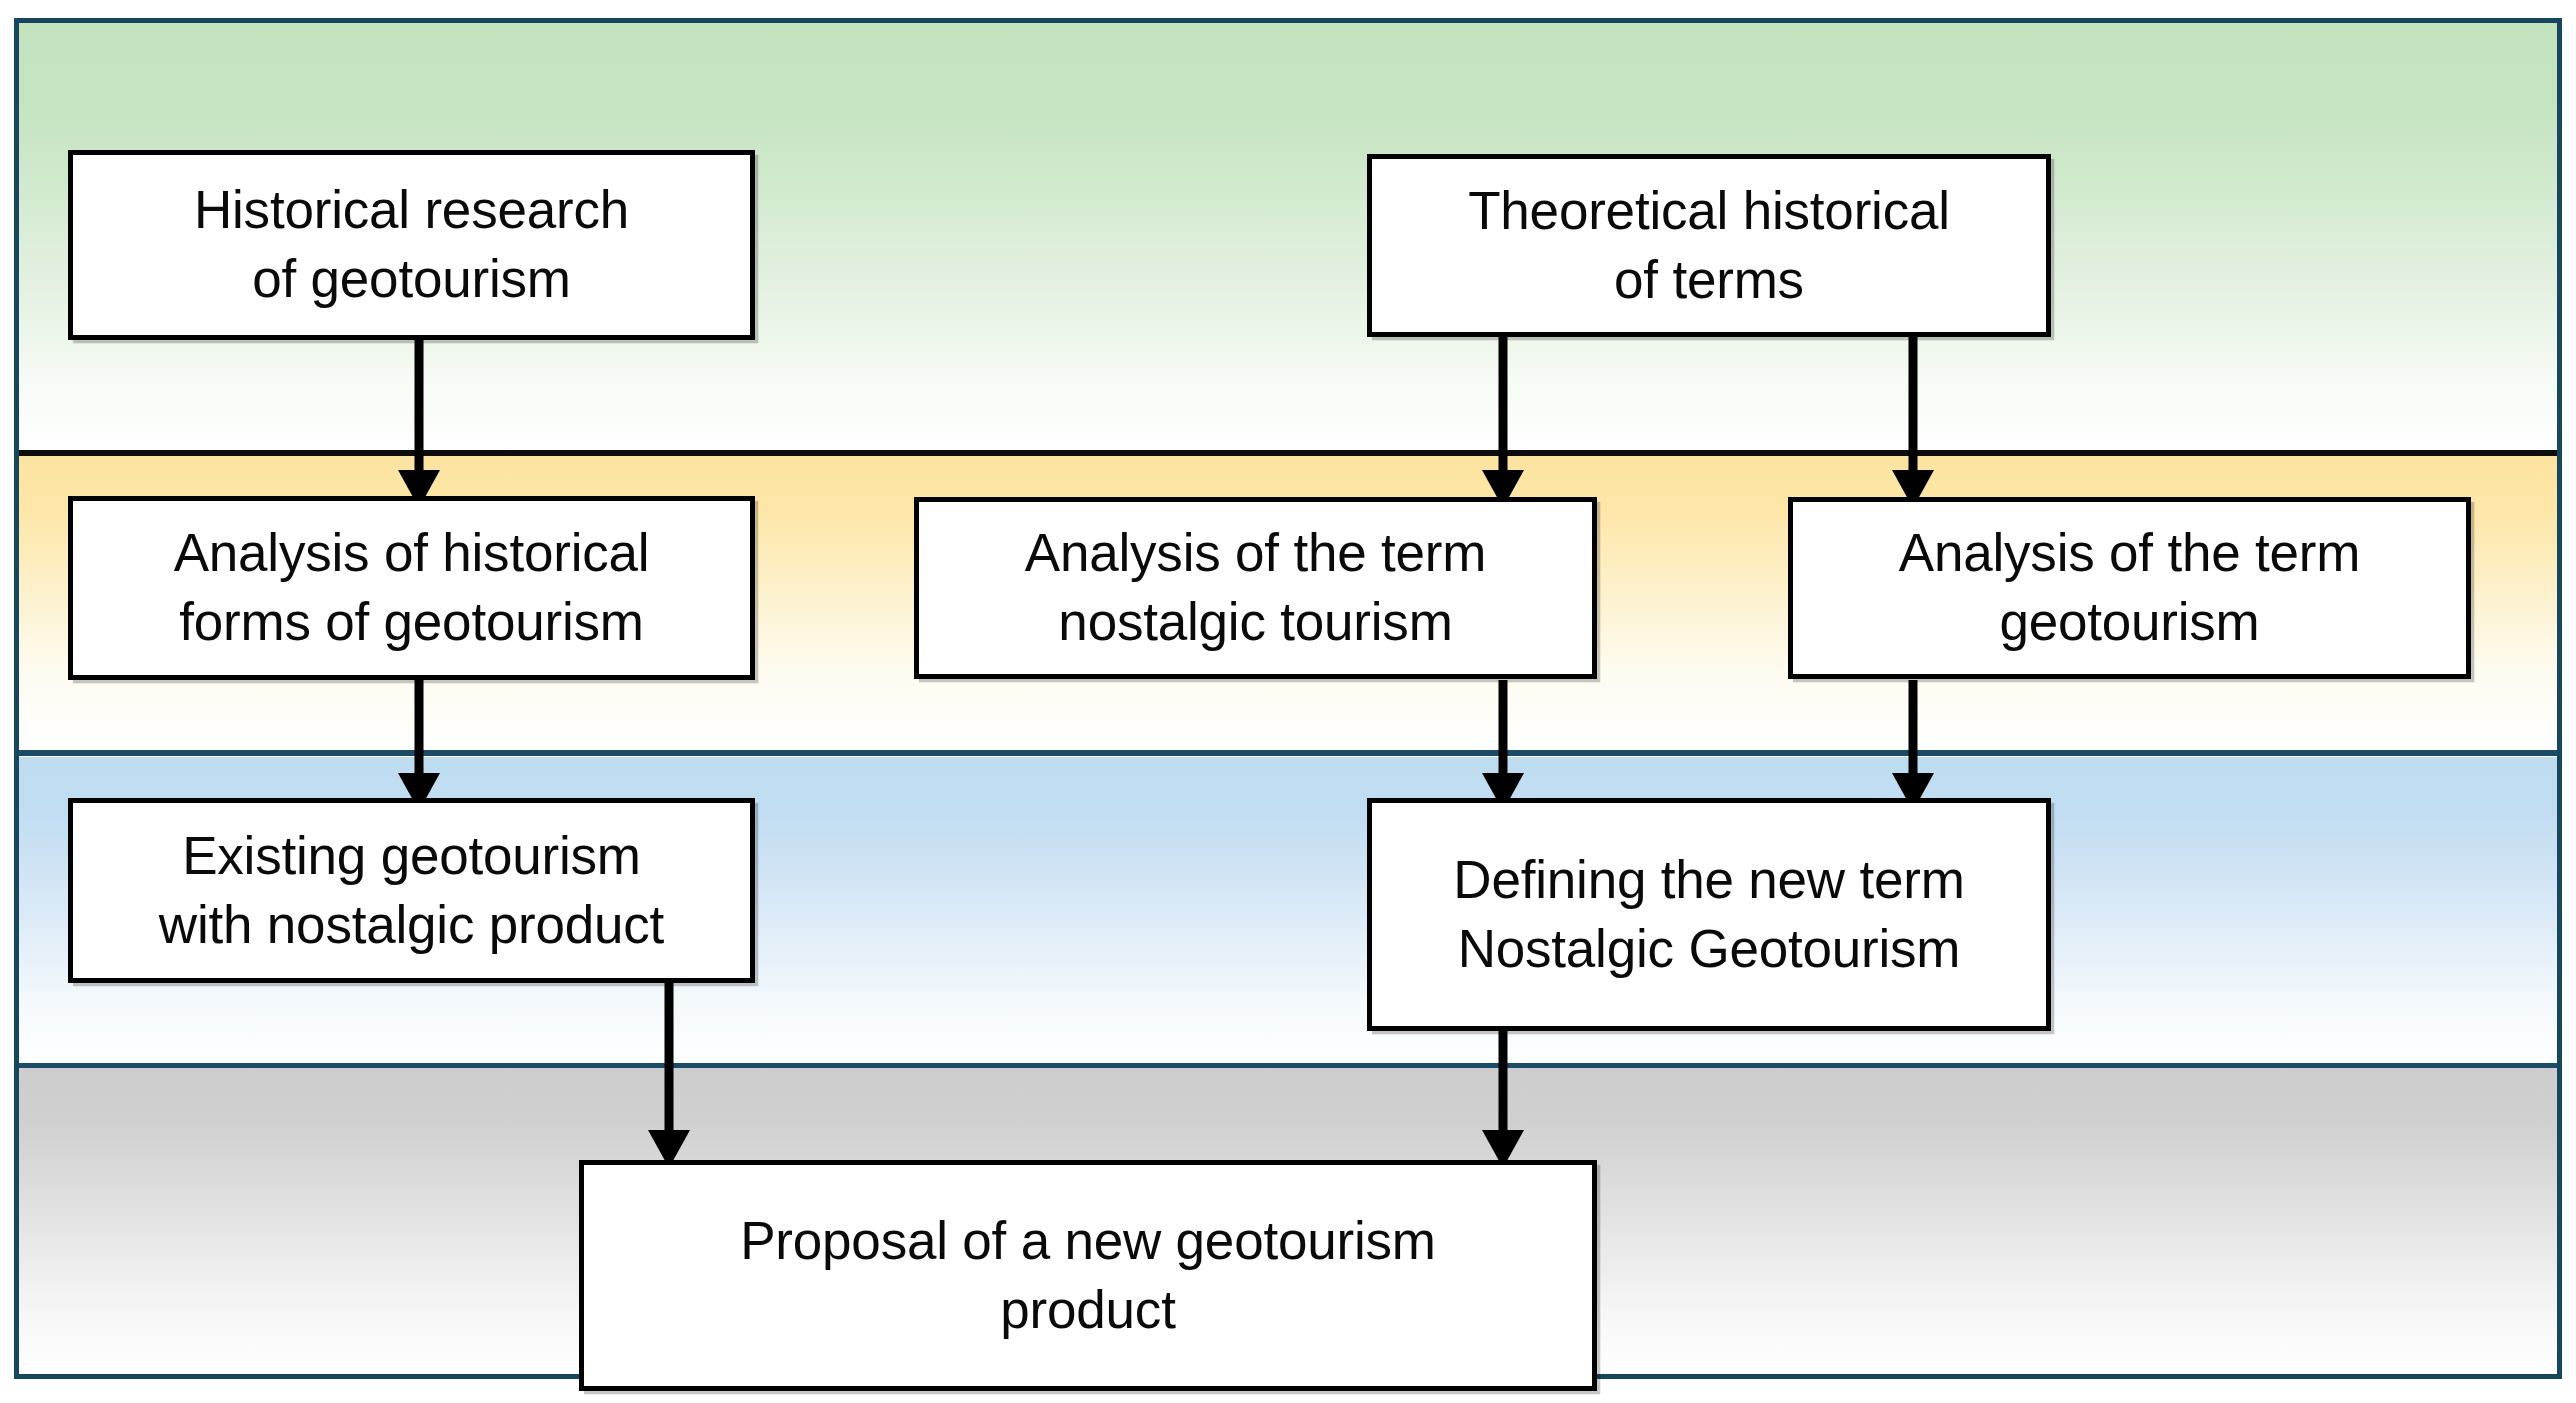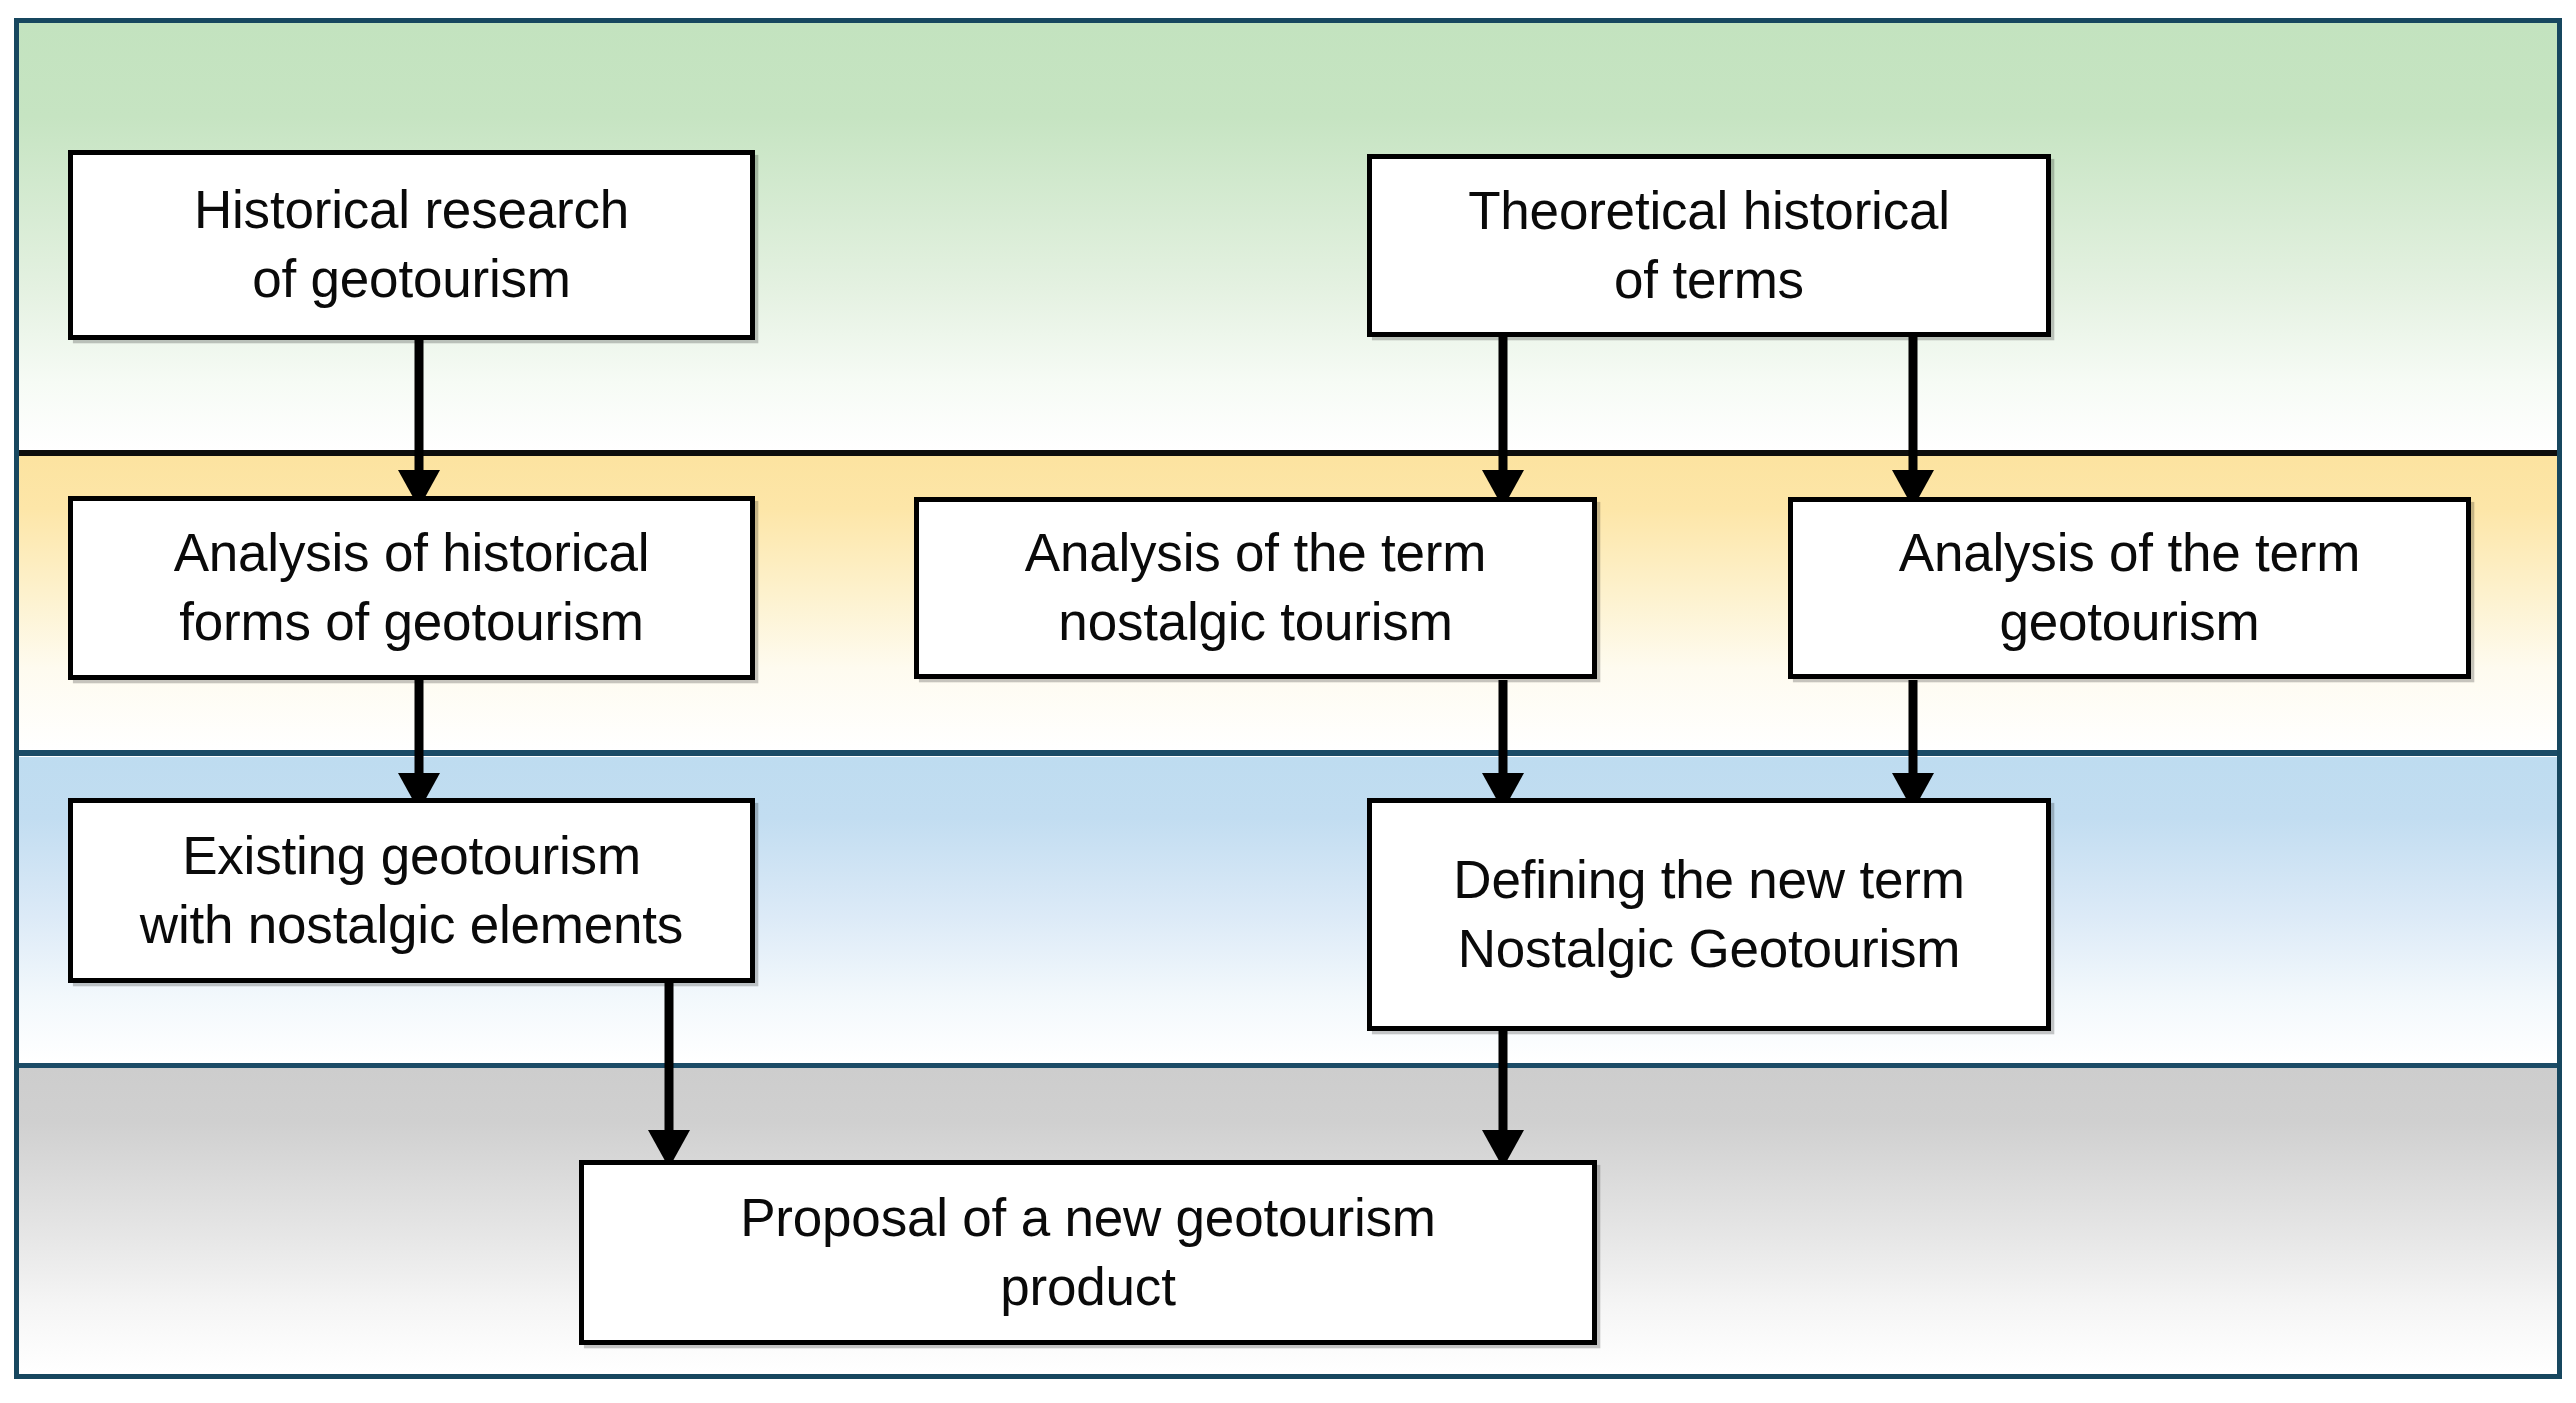--- a/index.html
+++ b/index.html
@@ -177,28 +177,28 @@
 nostalgic tourism</span>
     </div>
 
     <div class="node" style="left:1769px; top:474px; width:683px; height:182px;">
       <span class="label">Analysis of the term
 geotourism</span>
     </div>
 
     <div class="node" style="left:49px; top:775px; width:687px; height:185px;">
       <span class="label">Existing geotourism
-with nostalgic elements</span>
+with nostalgic product</span>
     </div>
 
     <div class="node" style="left:1348px; top:775px; width:684px; height:233px;">
       <span class="label">Defining the new term
 Nostalgic Geotourism</span>
     </div>
 
-    <div class="node" style="left:560px; top:1137px; width:1018px; height:185px;">
+    <div class="node" style="left:560px; top:1137px; width:1018px; height:231px;">
       <span class="label">Proposal of a new geotourism
 product</span>
     </div>
 
   </div>
 </div>
 
 
 </body></html>

